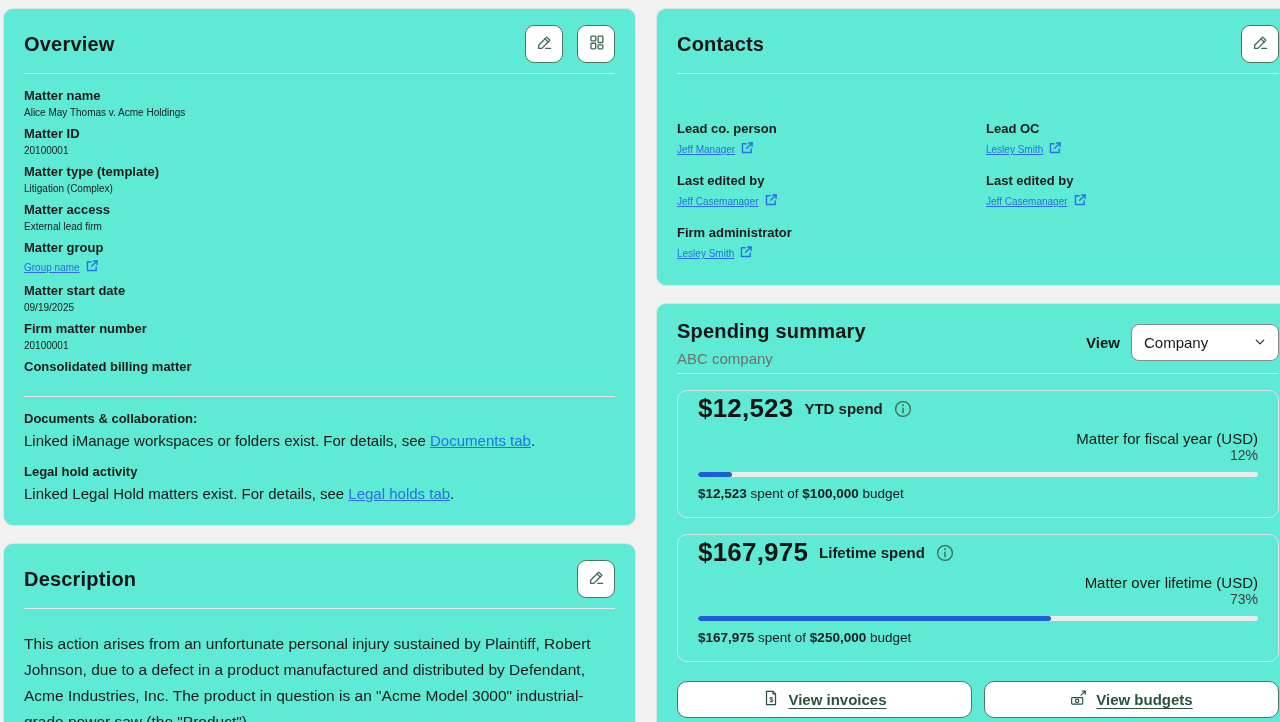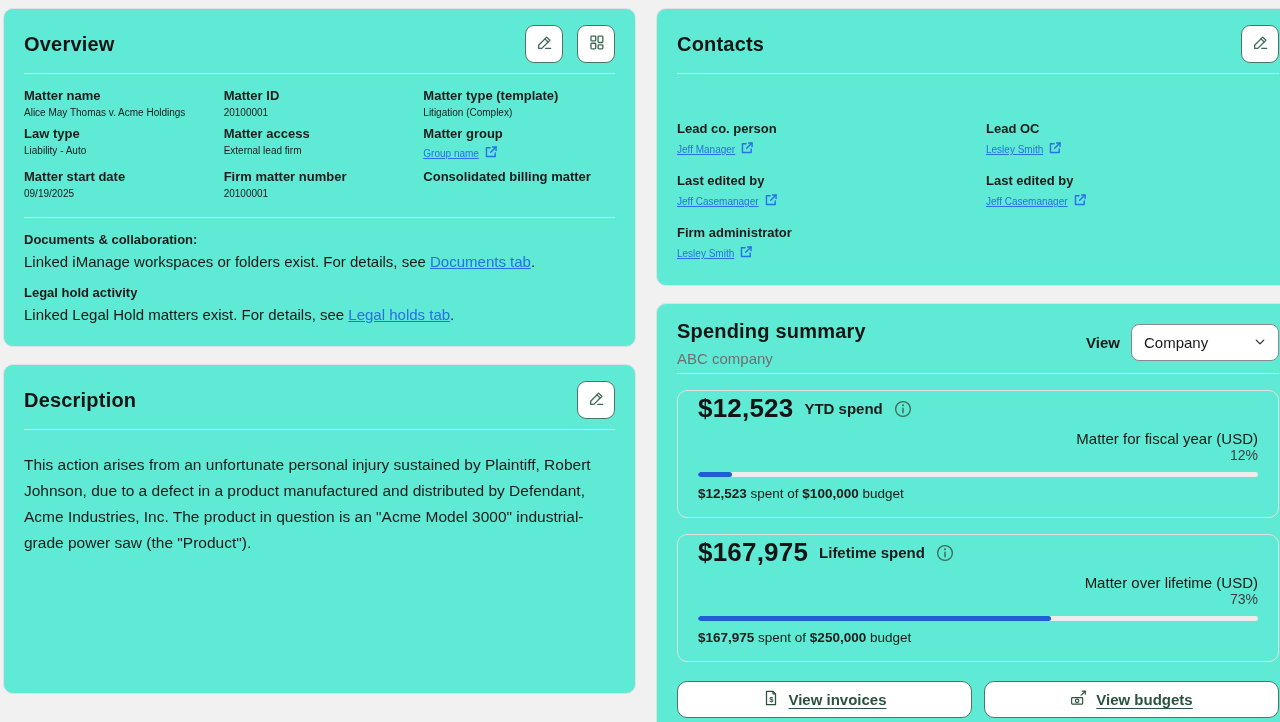--- a/index.html
+++ b/index.html
@@ -31,21 +31,21 @@
     border: 1.6px solid #4e7763; border-radius: 9px;
     background: #fff; color: #3f6b55;
     display: flex; align-items: center; justify-content: center;
     cursor: pointer; padding: 0;
   }
   .icon-btn svg { width: 19px; height: 19px; }
 
   .divider { border: none; border-top: 1px solid #e6e6e6; margin: 6px 0 14px; }
 
   
-  .field-grid { display: grid; grid-template-columns: 1fr 1fr 1fr; column-gap: 24px; row-gap: 14px; gap: 8px; }
+  .field-grid { display: grid; grid-template-columns: 1fr; column-gap: 24px; row-gap: 14px; gap: 8px; }
   .f-label { font-size: 13px; font-weight: 700; margin-bottom: 4px; color: #1b1b1b; }
   .f-value { font-size: 10px; color: #1b1b1b; }
 
   a.link { color: #2a6fe4; text-decoration: underline; cursor: pointer; }
   .ext-icon { display: inline-block; vertical-align: -2px; margin-left: 5px; color: #2a6fe4; }
   .ext-icon svg { width: 14px; height: 14px; display: inline-block; }
 
   .section-divider { border: none; border-top: 1px solid #e6e6e6; margin: 18px 0 14px; }
   .note { margin-top: 0; }
   .note + .note { margin-top: 12px; }
@@ -141,24 +141,20 @@
         </div>
         <div class="field">
           <div class="f-label">Matter ID</div>
           <div class="f-value">20100001</div>
         </div>
         <div class="field">
           <div class="f-label">Matter type (template)</div>
           <div class="f-value">Litigation (Complex)</div>
         </div>
         <div class="field">
-          <div class="f-label">Law type</div>
-          <div class="f-value">Liability - Auto</div>
-        </div>
-        <div class="field">
           <div class="f-label">Matter access</div>
           <div class="f-value">External lead firm</div>
         </div>
         <div class="field">
           <div class="f-label">Matter group</div>
           <div class="f-value">
             <a class="link">Group name</a><span class="ext-icon"><svg viewBox="0 0 16 16" fill="none" stroke="currentColor" stroke-width="1.6" stroke-linecap="round" stroke-linejoin="round">
                   <path d="M12.8 9.2v4H2.8V3.2H7"></path>
                   <path d="M9.8 2.2h4v4"></path>
                   <path d="M13.8 2.2L7.6 8.4"></path>

